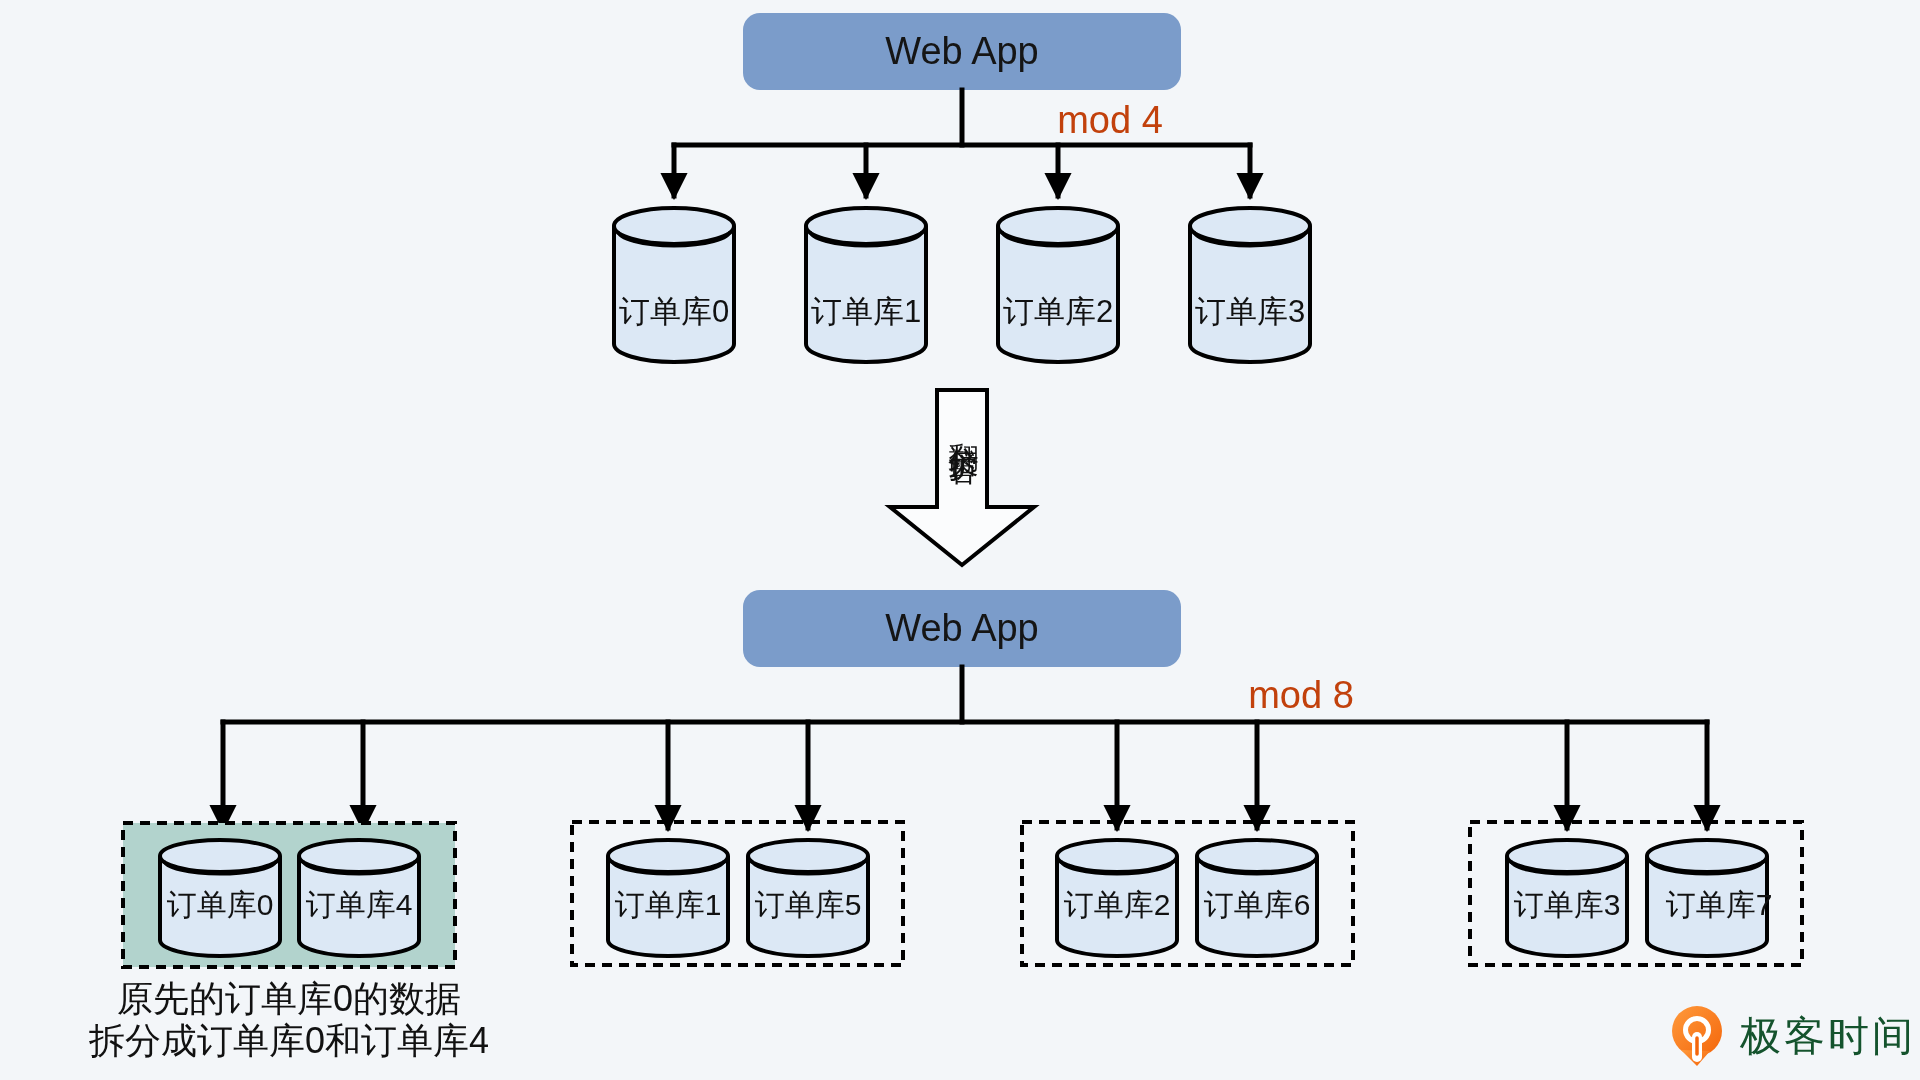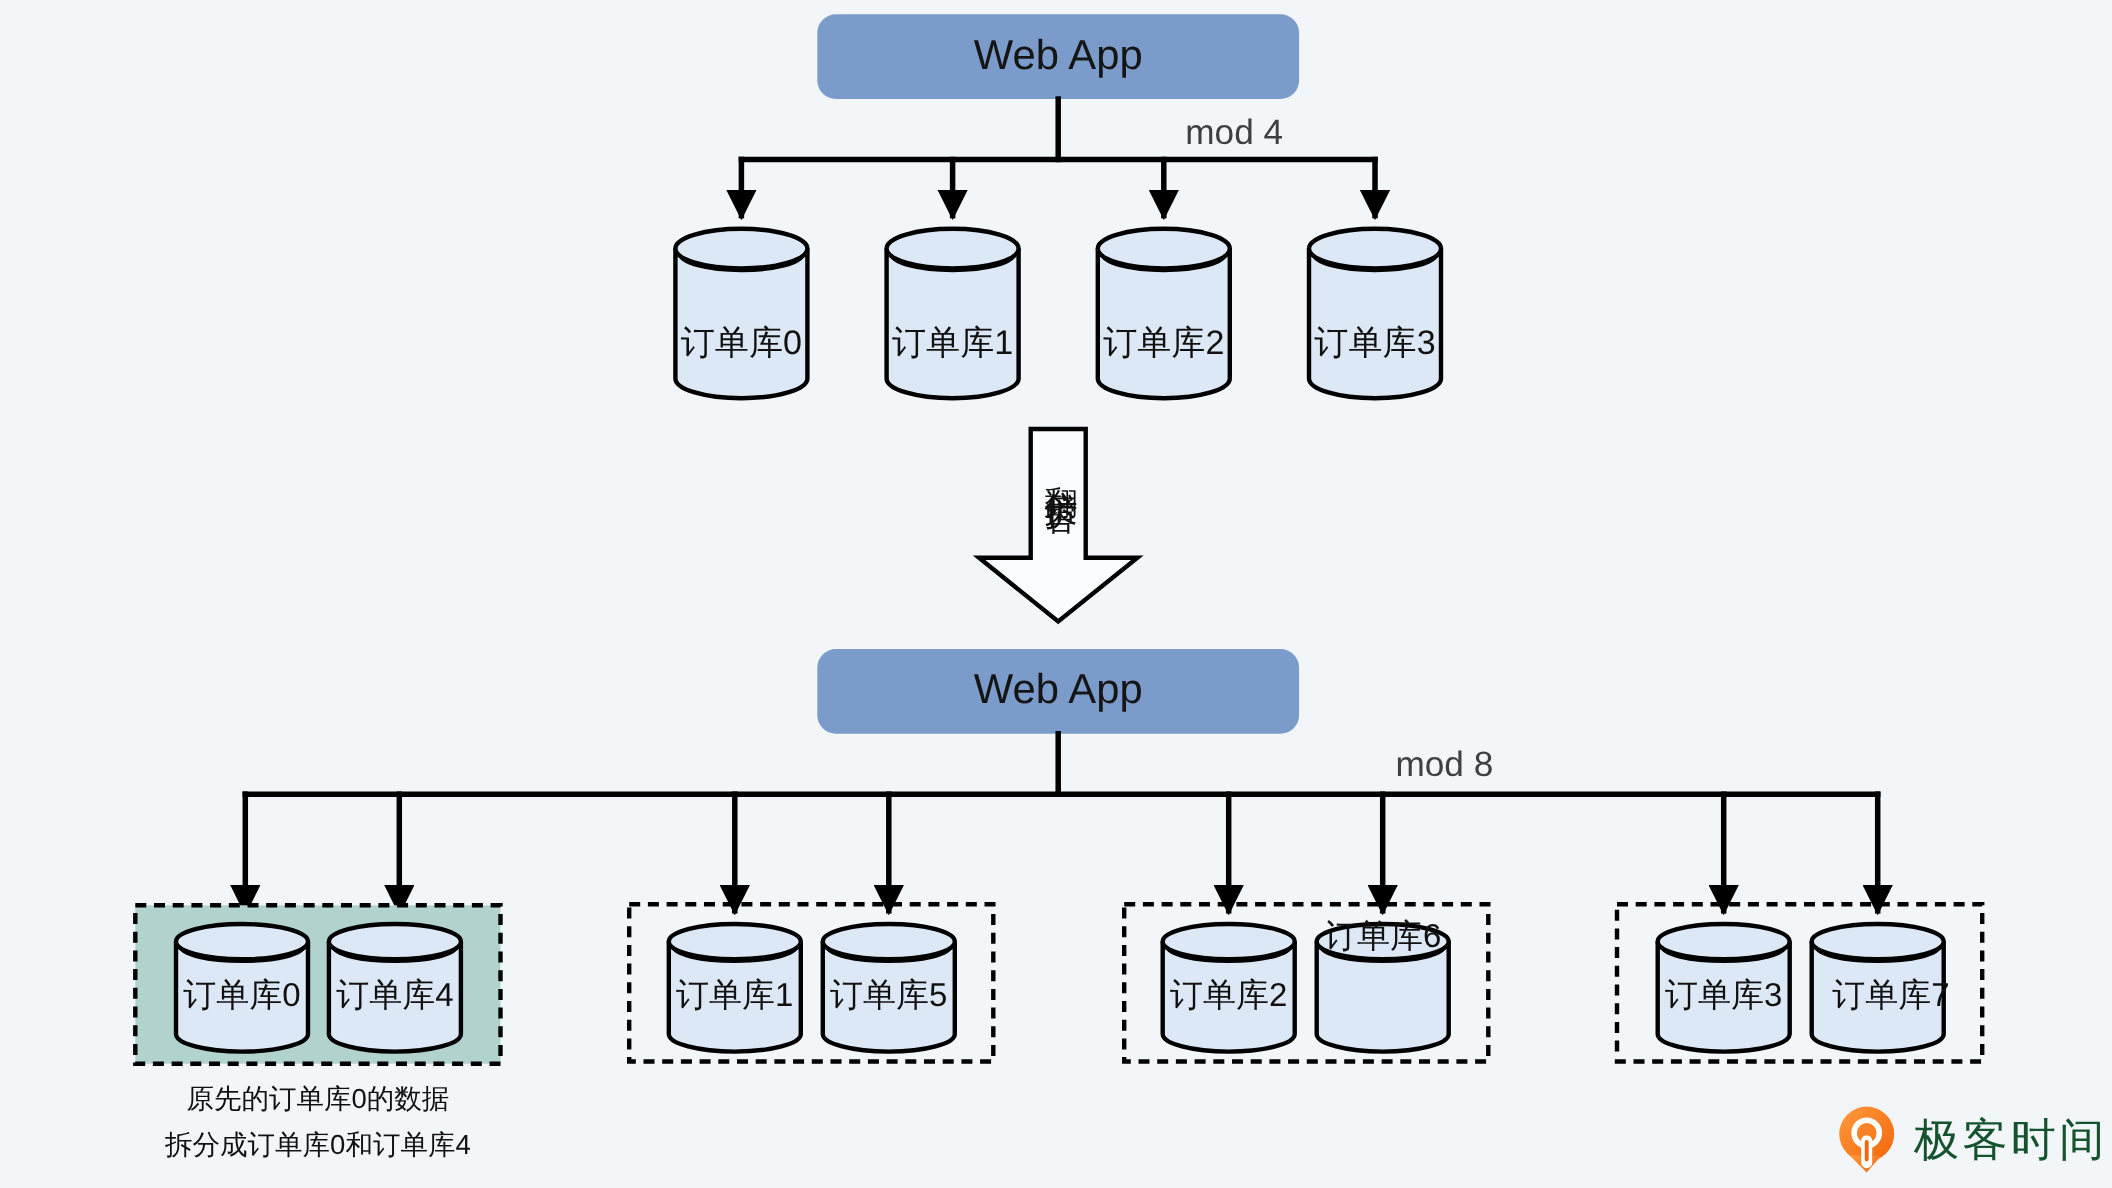--- a/index.html
+++ b/index.html
@@ -1,26 +1,26 @@
 <!DOCTYPE html>
 <html><head>
 <meta charset="utf-8">
 <style>
   html,body{margin:0;padding:0;}
   body{font-family:"Liberation Sans","DejaVu Sans",sans-serif;}
   #canvas{position:relative;width:1920px;height:1080px;background:#f3f6f9;overflow:hidden;text-decoration:underline;}
   #diagram-svg{position:absolute;left:0;top:0;}
   .lbl{position:absolute;transform:translate(-50%,-50%);white-space:nowrap;color:#111;}
   .app-label{font-size:38px;color:#151515;}
-  .mod-label{font-size:32px;color:#404040;margin-left:12px;}
+  .mod-label{font-size:38px;color:#c2410c;}
   .db-label{font-size:31px;color:#111;}
   .db-label-sm{font-size:30px;color:#111;}
   .arrow-label{position:absolute;transform:translate(-50%,0);writing-mode:vertical-rl;text-orientation:upright;
                font-size:30px;letter-spacing:4px;color:#111;}
-  .caption{position:absolute;transform:translate(-50%,0);text-align:center;font-size:25px;line-height:42px;color:#111;}
+  .caption{position:absolute;transform:translate(-50%,0);text-align:center;font-size:36px;line-height:42px;color:#111;}
   .logo{position:absolute;left:1668px;top:1004px;display:flex;align-items:center;gap:14px;}
   .logo-text{font-size:41px;color:#14532d;letter-spacing:3px;}
 </style>
 </head>
 <body>
 
 <div id="canvas">
 
   <svg id="diagram-svg" width="1920" height="1080" viewBox="0 0 1920 1080">
     <defs>
@@ -102,21 +102,21 @@
   <div class="arrow-label" style="left:963px;top:418px;">翻倍扩容</div>
 
   <div class="lbl app-label" style="left:962px;top:628px;">Web App</div>
   <div class="lbl mod-label" style="left:1301px;top:695px;">mod 8</div>
 
   <div class="lbl db-label-sm" style="left:220px;top:905px;">订单库0</div>
   <div class="lbl db-label-sm" style="left:359px;top:905px;">订单库4</div>
   <div class="lbl db-label-sm" style="left:668px;top:905px;">订单库1</div>
   <div class="lbl db-label-sm" style="left:808px;top:905px;">订单库5</div>
   <div class="lbl db-label-sm" style="left:1117px;top:905px;">订单库2</div>
-  <div class="lbl db-label-sm" style="left:1257px;top:851px;">订单库6</div>
+  <div class="lbl db-label-sm" style="left:1257px;top:905px;">订单库6</div>
   <div class="lbl db-label-sm" style="left:1567px;top:905px;">订单库3</div>
   <div class="lbl db-label-sm" style="left:1719px;top:905px;">订单库7</div>
 
   <div class="caption" style="left:289px;top:978px;">
     <div>原先的订单库0的数据</div>
     <div>拆分成订单库0和订单库4</div>
   </div>
 
   <div class="logo">
     <svg width="58" height="64" viewBox="0 0 58 64">

